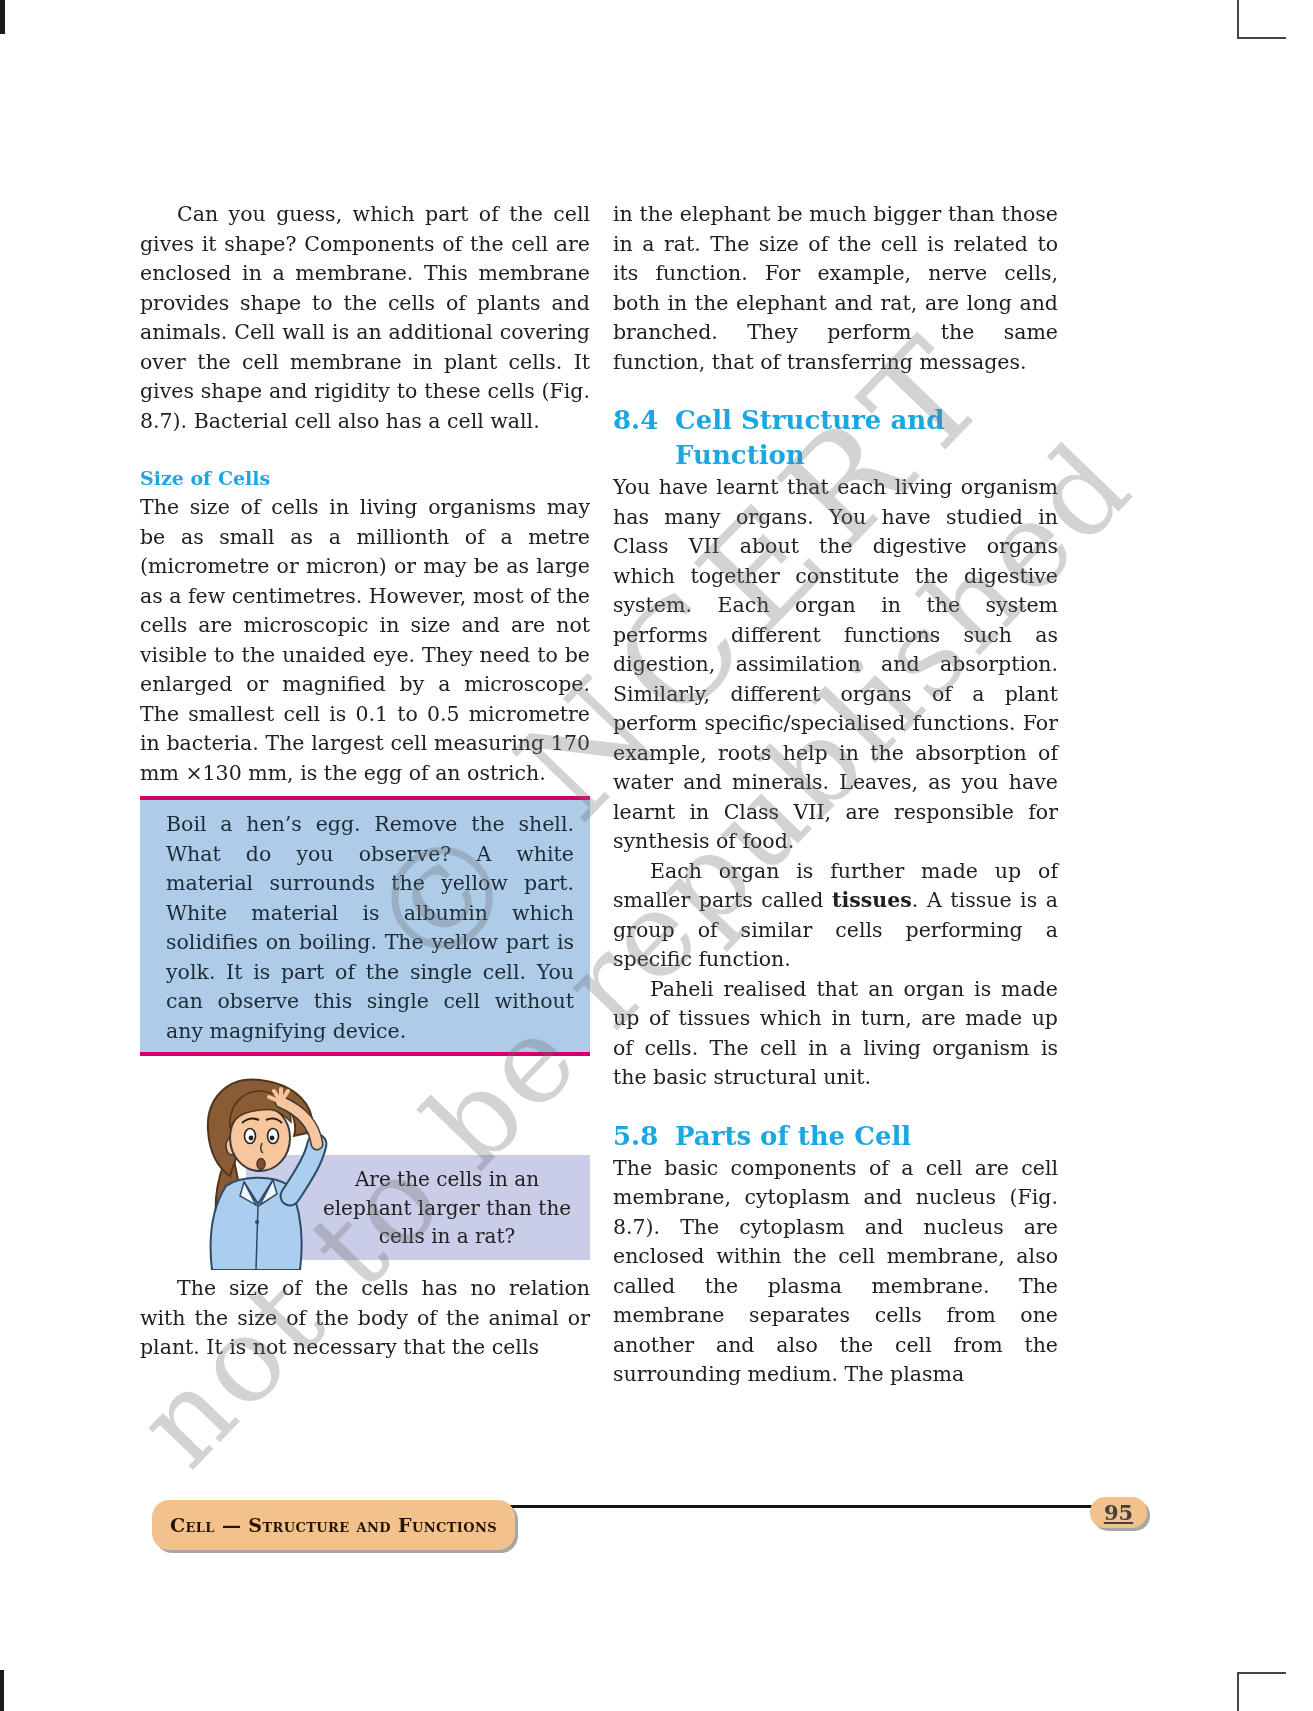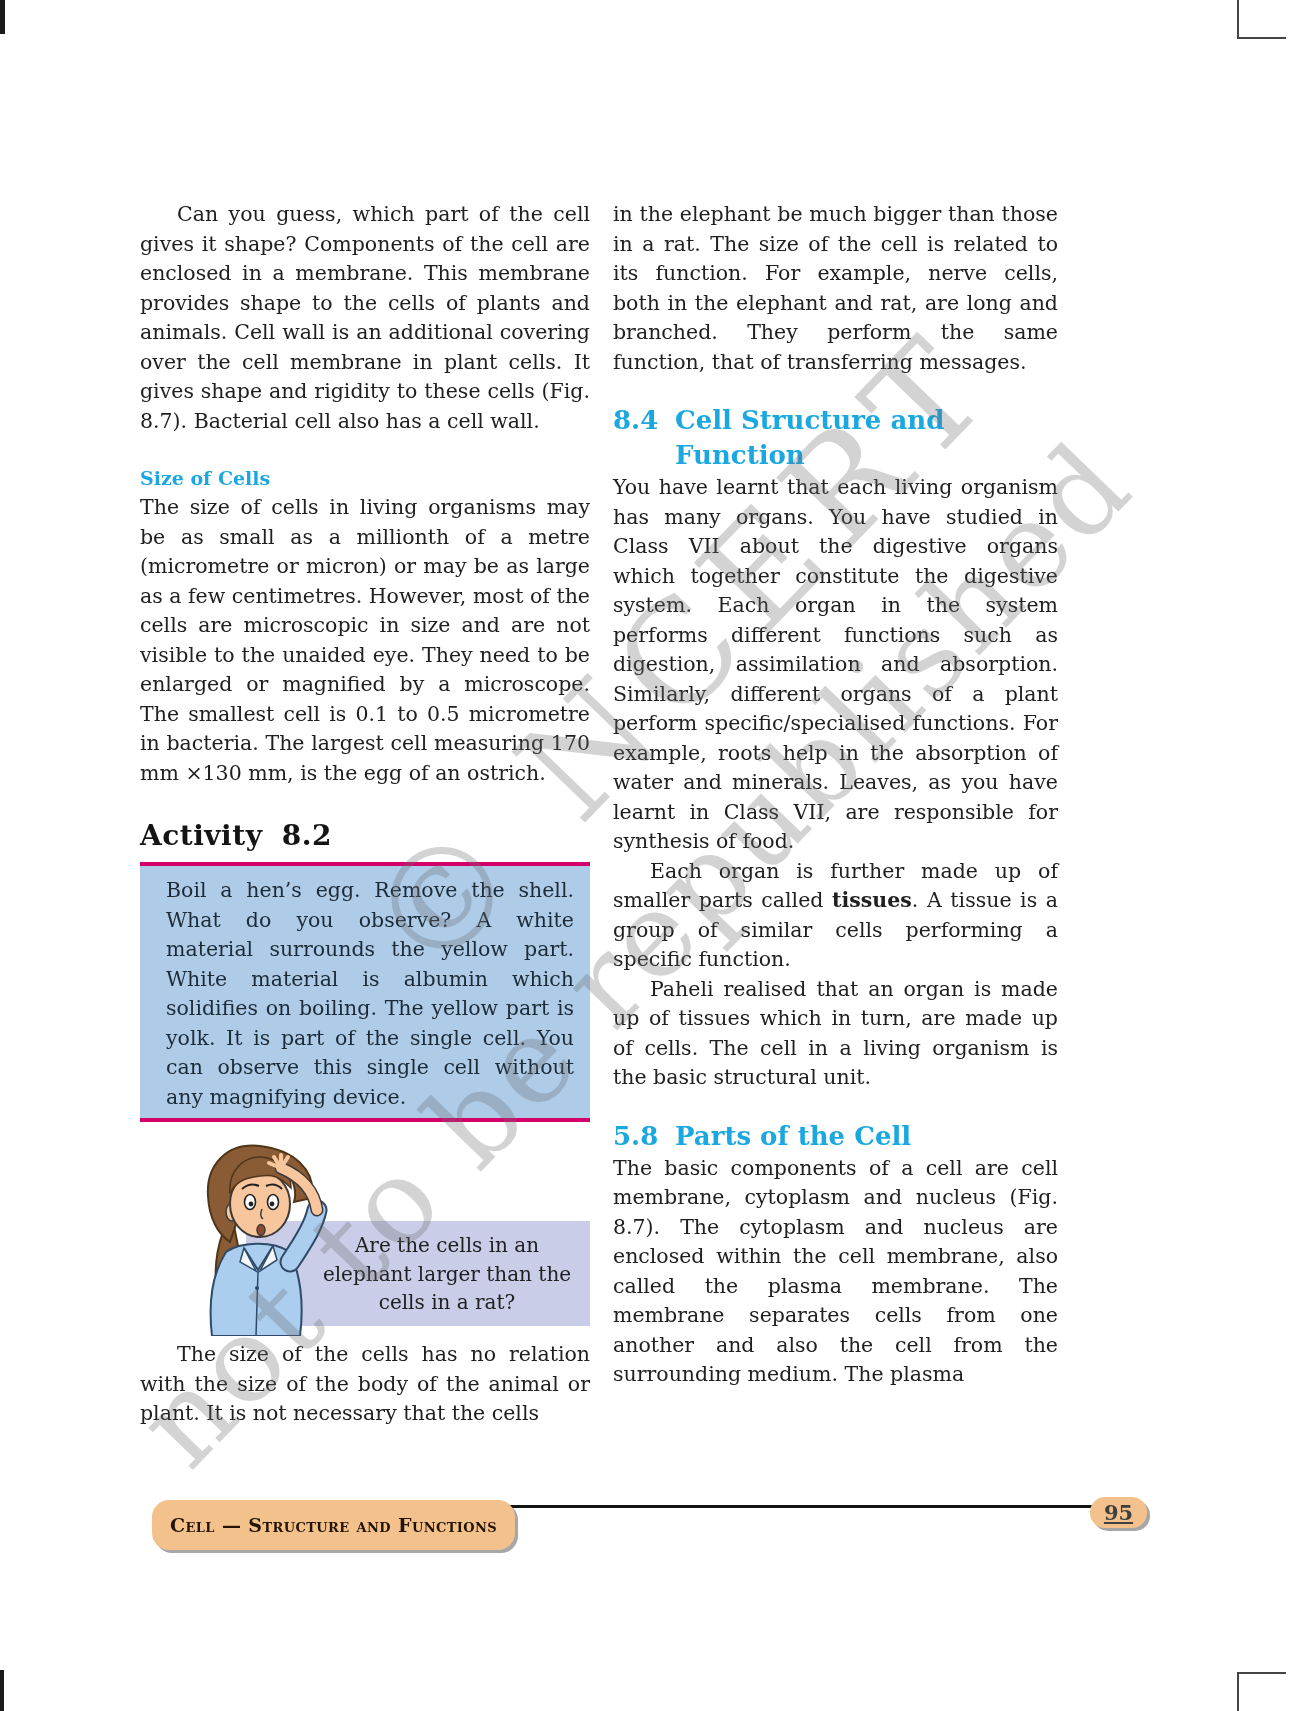--- a/index.html
+++ b/index.html
@@ -100,21 +100,20 @@
   <div class="wm wm2">not to be republished</div>
 
   <div class="col col-left">
 
     <p class="body indent">Can you guess, which part of the cell gives it shape? Components of the cell are enclosed in a membrane. This membrane provides shape to the cells of plants and animals. Cell wall is an additional covering over the cell membrane in plant cells. It gives shape and rigidity to these cells (Fig. 8.7). Bacterial cell also has a cell wall.</p>
 
     <h3 class="sub-heading">Size of Cells</h3>
 
     <p class="body p-after-heading">The size of cells in living organisms may be as small as a millionth of a metre (micrometre or micron) or may be as large as a few centimetres. However, most of the cells are microscopic in size and are not visible to the unaided eye. They need to be enlarged or magnified by a microscope. The smallest cell is 0.1 to 0.5 micrometre in bacteria. The largest cell measuring 170 mm ×130 mm, is the egg of an ostrich.</p>
 
-    <h2 class="activity-heading">Activity 8.2</h2>
 
     <div class="activity-box">
       <p>Boil a hen’s egg. Remove the shell. What do you observe? A white material surrounds the yellow part. White material is albumin which solidifies on boiling. The yellow part is yolk. It is part of the single cell. You can observe this single cell without any magnifying device.</p>
     </div>
 
     <div class="paheli-group">
       <div class="speech">Are the cells in an elephant larger than the cells in a rat?</div>
       <svg class="paheli-svg" width="190" height="206" viewBox="0 0 190 206">
 
         <path d="M54,86 C40,104 34,138 40,168 C43,184 52,196 62,199 L68,184 C58,172 53,142 60,116 Z" fill="#8a5c35" stroke="#50351a" stroke-width="2"></path>

